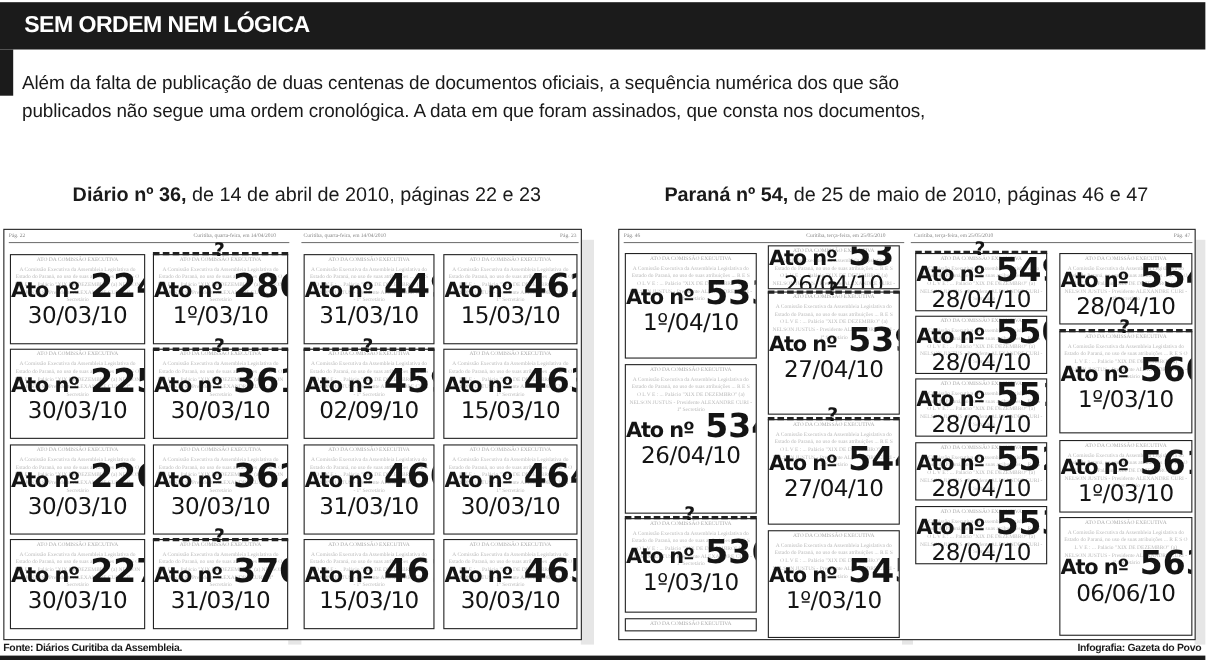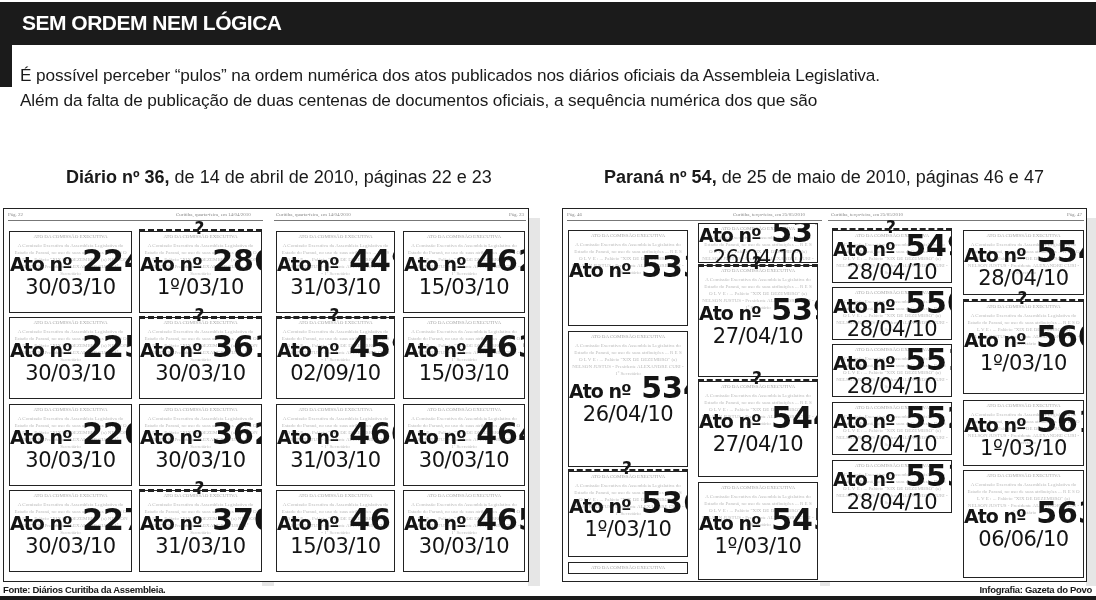--- a/index.html
+++ b/index.html
@@ -29,22 +29,22 @@
 </style>
 </head>
 <body>
 
 <div class="title-bar">
   <span class="t">SEM ORDEM NEM LÓGICA</span>
 </div>
 <div class="title-tab"></div>
 
 <div class="intro">
-  <div>É possível perceber “pulos” na ordem numérica dos atos publicados nos diários oficiais da Assembleia Legislativa.</div>
   <div>Além da falta de publicação de duas centenas de documentos oficiais, a sequência numérica dos que são</div>
+  <div>publicados não segue uma ordem cronológica. A data em que foram assinados, que consta nos documentos,</div>
 </div>
 
 <div class="panel-title" style="left:66px;">
   <b>Diário nº 36,</b><span> de 14 de abril de 2010, páginas 22 e 23</span>
 </div>
 <div class="panel-title" style="left:604px;">
   <b>Paraná nº 54,</b><span> de 25 de maio de 2010, páginas 46 e 47</span>
 </div>
 
 <div class="panel-shadow" style="left:262px; width:12px;"></div>
@@ -173,20 +173,21 @@
   <span class="pg-head" style="left:4px;">Pág. 46</span>
   <span class="pg-head" style="left:170px;">Curitiba, terça-feira, em 25/05/2010</span>
   <span class="pg-head" style="left:268px;">Curitiba, terça-feira, em 25/05/2010</span>
   <span class="pg-head" style="right:4px;">Pág. 47</span>
   <div class="pg-rule" style="left:4px; width:255px;"></div>
   <div class="pg-rule" style="left:265px; width:256px;"></div>
 <div class="card" style="left: 5px; top: 21px; width: 120px; height: 96px;">
       <div class="hdr">ATO DA COMISSÃO EXECUTIVA</div>
       <div class="bg">A Comissão Executiva da Assembleia Legislativa do Estado do Paraná, no uso de suas atribuições ... R E S O L V E : ... Palácio "XIX DE DEZEMBRO" (a) NELSON JUSTUS - Presidente ALEXANDRE CURI - 1º Secretário</div>
       <div class="ato" style="top: 18px;"><span class="lbl">Ato nº</span><span class="num"> 533</span></div>
+      <div class="dt" style="top: 50px;">1º/04/10</div>
     </div>
     <div class="card" style="left: 5px; top: 122px; width: 120px; height: 136px;">
       <div class="hdr">ATO DA COMISSÃO EXECUTIVA</div>
       <div class="bg">A Comissão Executiva da Assembleia Legislativa do Estado do Paraná, no uso de suas atribuições ... R E S O L V E : ... Palácio "XIX DE DEZEMBRO" (a) NELSON JUSTUS - Presidente ALEXANDRE CURI - 1º Secretário</div>
       <div class="ato" style="top: 38px;"><span class="lbl">Ato nº</span><span class="num"> 534</span></div>
       <div class="dt" style="top: 70px;">26/04/10</div>
     </div>
     <div class="card" style="left: 5px; top: 262px; width: 120px; height: 86px;">
       <div class="hdr">ATO DA COMISSÃO EXECUTIVA</div>
       <div class="bg">A Comissão Executiva da Assembleia Legislativa do Estado do Paraná, no uso de suas atribuições ... R E S O L V E : ... Palácio "XIX DE DEZEMBRO" (a) NELSON JUSTUS - Presidente ALEXANDRE CURI - 1º Secretário</div>

